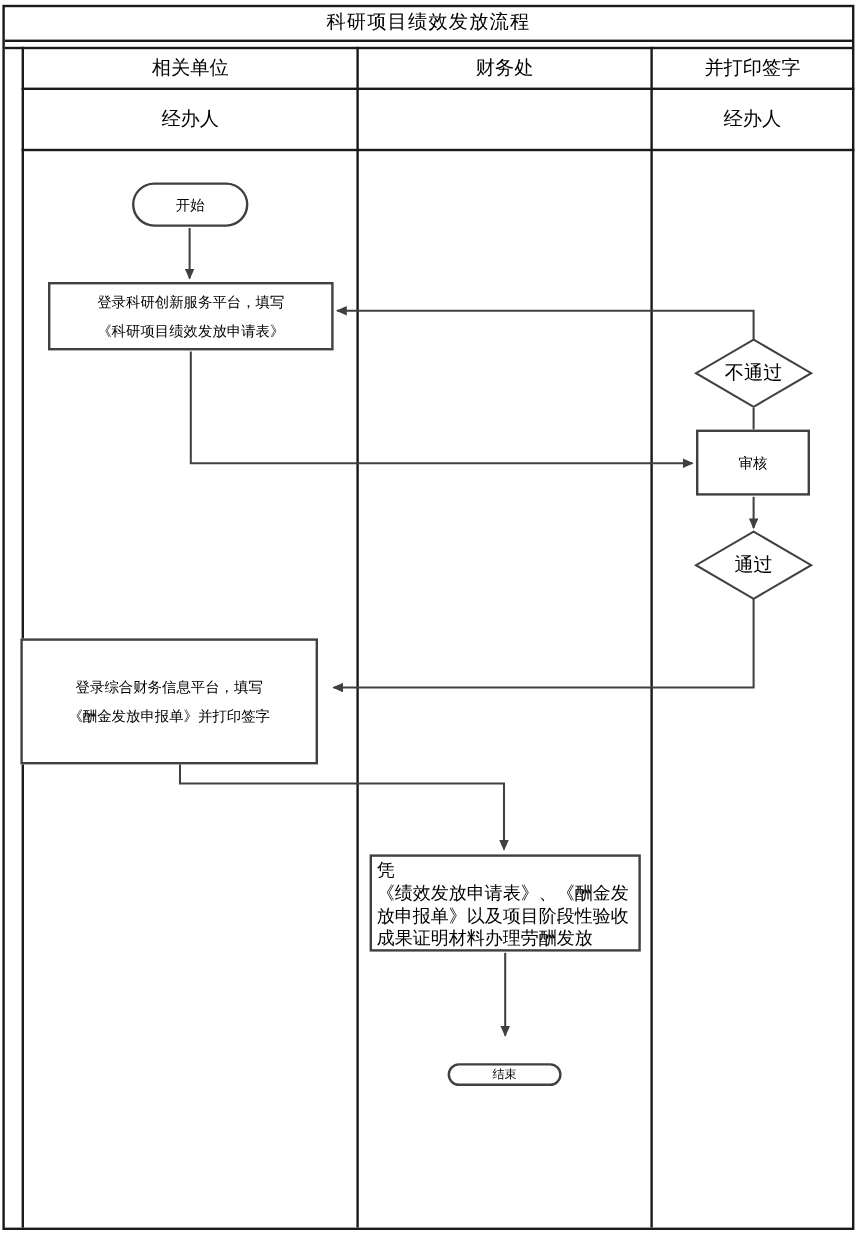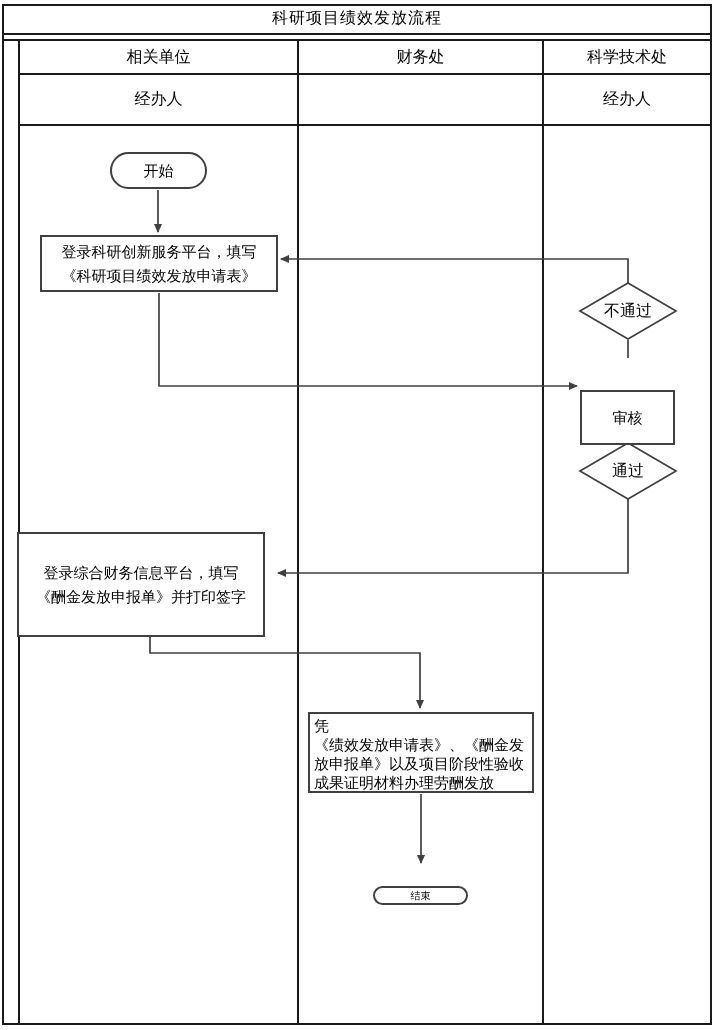--- a/index.html
+++ b/index.html
@@ -24,24 +24,24 @@
   .cell { position:absolute; display:flex; align-items:center; justify-content:center; font-size:16px; }
   .dept { top:41px; height:32px; }
   .role { top:75px; height:49px; }
   .c1 { left:20px;  width:277px; }
   .c2 { left:299px; width:243px; }
   .c3 { left:544px; width:166px; }
 
   
   .node { position:absolute; border:2px solid #404040; background:#fff;
           display:flex; flex-direction:column; align-items:center; justify-content:center;
-          font-size:15px; line-height:24px; text-align:center; }
+          font-size:12px; line-height:24px; text-align:center; }
   .stadium-start { left:110px; top:152px; width:97px; height:37px; border-radius:19px; }
   .box1 { left:40px;  top:235px; width:238px; height:57px; }
-  .box-review { left:580px; top:358px; width:95px; height:55px;margin-top:32px; }
+  .box-review { left:580px; top:358px; width:95px; height:55px; }
   .box2 { left:17px;  top:532px; width:248px; height:105px; }
   .box3 { left:308px; top:712px; width:226px; height:81px;
           align-items:flex-start; justify-content:flex-start; text-align:left;
           padding:2px 4px; line-height:19px; font-size:15px; }
   .stadium-end { left:373px; top:867px; width:95px; height:19px; border-radius:18px; font-size:10px;margin-top:19px; }
 
   .diamond-label { position:absolute; width:96px; height:56px;
                    display:flex; align-items:center; justify-content:center; font-size:16px; }
   .dl-reject { left:580px; top:283px;font-family:Liberation Serif, serif; }
   .dl-pass   { left:580px; top:443px; }
@@ -58,21 +58,21 @@
 
   <div class="gl gl-top"></div>
   <div class="gl gl-vleft"></div>
   <div class="gl gl-v1"></div>
   <div class="gl gl-v2"></div>
   <div class="gl gl-row1"></div>
   <div class="gl gl-row2"></div>
 
   <div class="cell dept c1">相关单位</div>
   <div class="cell dept c2">财务处</div>
-  <div class="cell dept c3">科学技术处</div>
+  <div class="cell dept c3">并打印签字</div>
   <div class="cell role c1">经办人</div>
   <div class="cell role c3">经办人</div>
 
   <svg class="flow" viewBox="0 0 714 1030">
     <defs>
       <marker id="arw" markerWidth="9" markerHeight="8" refX="8" refY="4" orient="auto" markerUnits="userSpaceOnUse">
         <path d="M0,0 L9,4 L0,8 z" fill="#404040"></path>
       </marker>
     </defs>
     <g stroke="#404040" stroke-width="1.7" fill="none">

